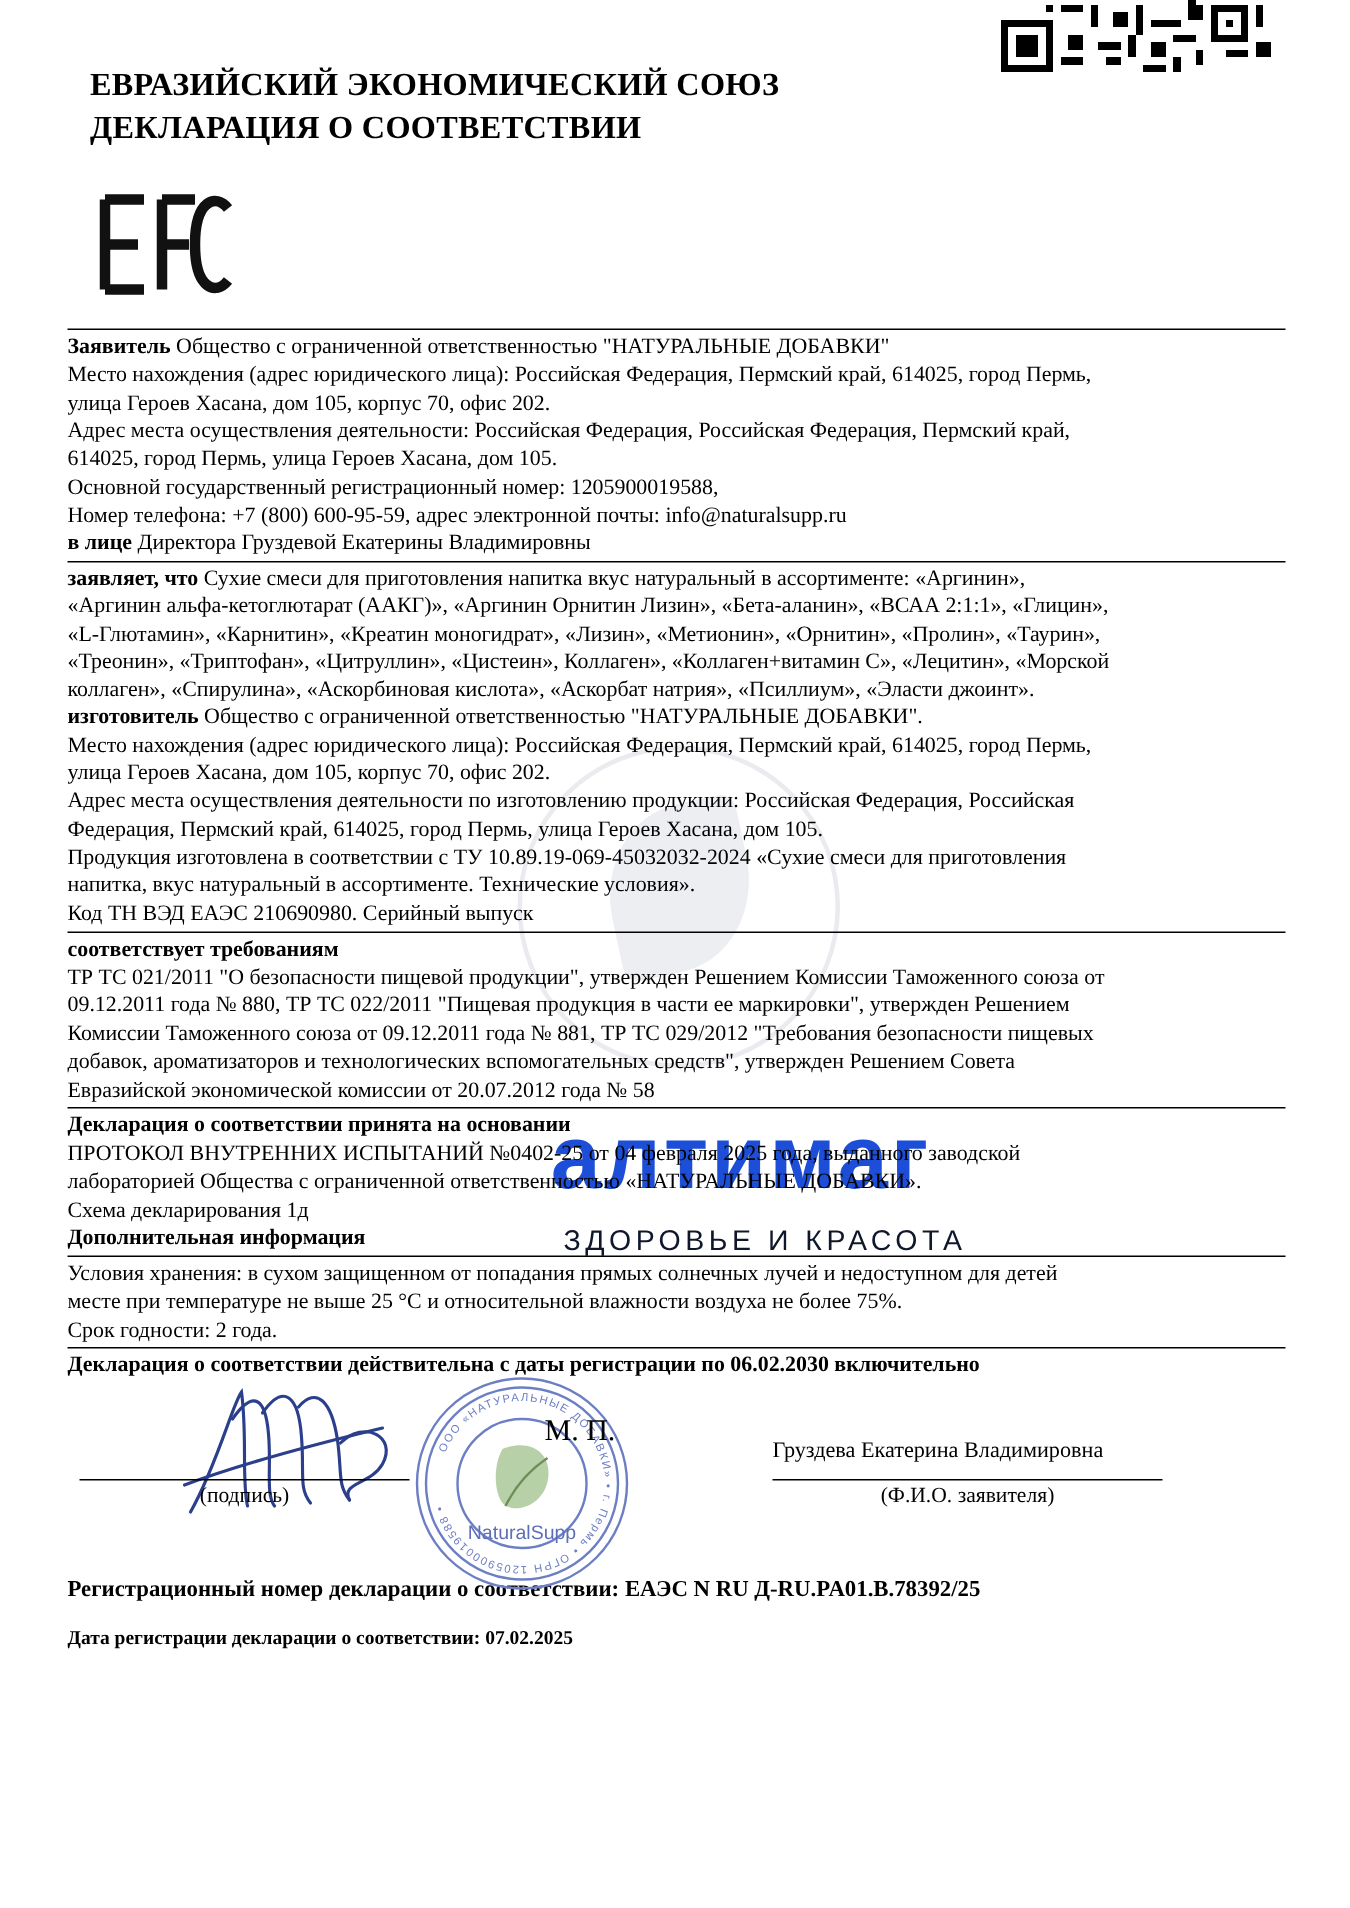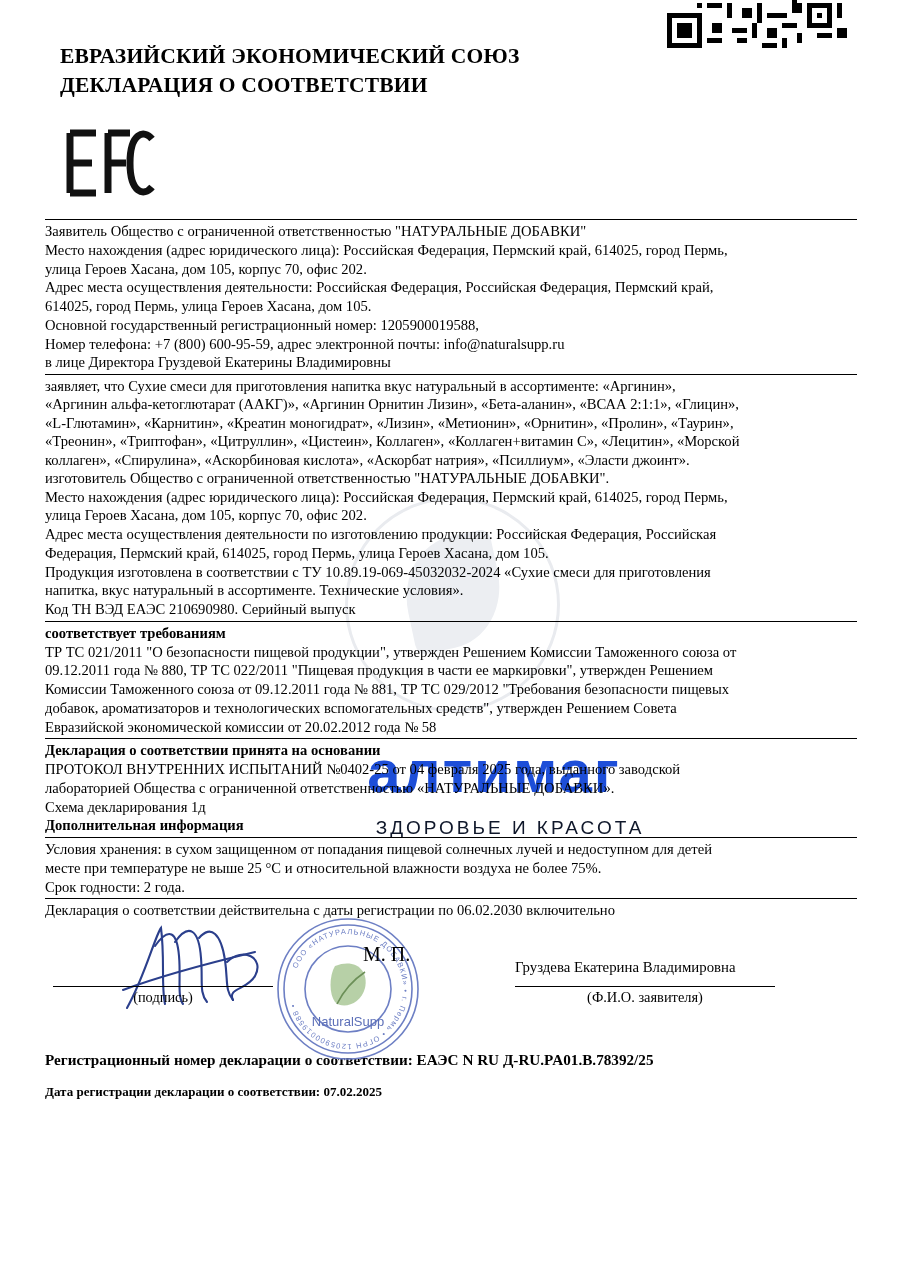--- a/index.html
+++ b/index.html
@@ -98,21 +98,21 @@
     position: absolute;
     left: 45px;
     top: 175px;
     width: 812px;
     font-size: 14.6px;
     line-height: 1.285;
     text-align: justify;
     z-index: 2;
   }
   p { margin: 0; padding: 0; }
-  .b { font-weight: normal; }
+  .b { font-weight: bold; }
   .row { margin-bottom: 0px; }
   .rule {
     border: 0;
     border-top: 1px solid #000;
     margin: 2px 0 2px 0;
   }
   .tight { line-height: 1.26; }
   .sect-head { font-weight: bold; }
 
   
@@ -266,32 +266,32 @@
       <p class="row">напитка, вкус натуральный в ассортименте. Технические условия».</p>
       <p class="row">Код ТН ВЭД ЕАЭС 210690980. Серийный выпуск</p>
 
       <hr class="rule">
 
       <p class="row sect-head">соответствует требованиям</p>
       <p class="row">ТР ТС 021/2011 "О безопасности пищевой продукции", утвержден Решением Комиссии Таможенного союза от</p>
       <p class="row">09.12.2011 года № 880, ТР ТС 022/2011 "Пищевая продукция в части ее маркировки", утвержден Решением</p>
       <p class="row">Комиссии Таможенного союза от 09.12.2011 года № 881, ТР ТС 029/2012 "Требования безопасности пищевых</p>
       <p class="row">добавок, ароматизаторов и технологических вспомогательных средств", утвержден Решением Совета</p>
-      <p class="row">Евразийской экономической комиссии от 20.02.2012 года № 58</p>
+      <p class="row">Евразийской экономической комиссии от 20.07.2012 года № 58</p>
 
       <hr class="rule">
 
       <p class="row sect-head">Декларация о соответствии принята на основании</p>
       <p class="row">ПРОТОКОЛ ВНУТРЕННИХ ИСПЫТАНИЙ №0402-25 от 04 февраля 2025 года, выданного заводской</p>
       <p class="row">лабораторией Общества с ограниченной ответственностью «НАТУРАЛЬНЫЕ ДОБАВКИ».</p>
       <p class="row">Схема декларирования 1д</p>
 
       <p class="row sect-head">Дополнительная информация</p>
       <hr class="rule">
-      <p class="row">Условия хранения: в сухом защищенном от попадания пищевой солнечных лучей и недоступном для детей</p>
+      <p class="row">Условия хранения: в сухом защищенном от попадания прямых солнечных лучей и недоступном для детей</p>
       <p class="row">месте при температуре не выше 25 °С и относительной влажности воздуха не более 75%.</p>
       <p class="row"> Срок годности: 2 года.</p>
 
       <hr class="rule">
 
       <p class="row b">Декларация о соответствии действительна с даты регистрации по 06.02.2030 включительно</p>
 
       <div class="sig-area">
 
         <svg class="scribble" viewBox="0 0 190 100">

